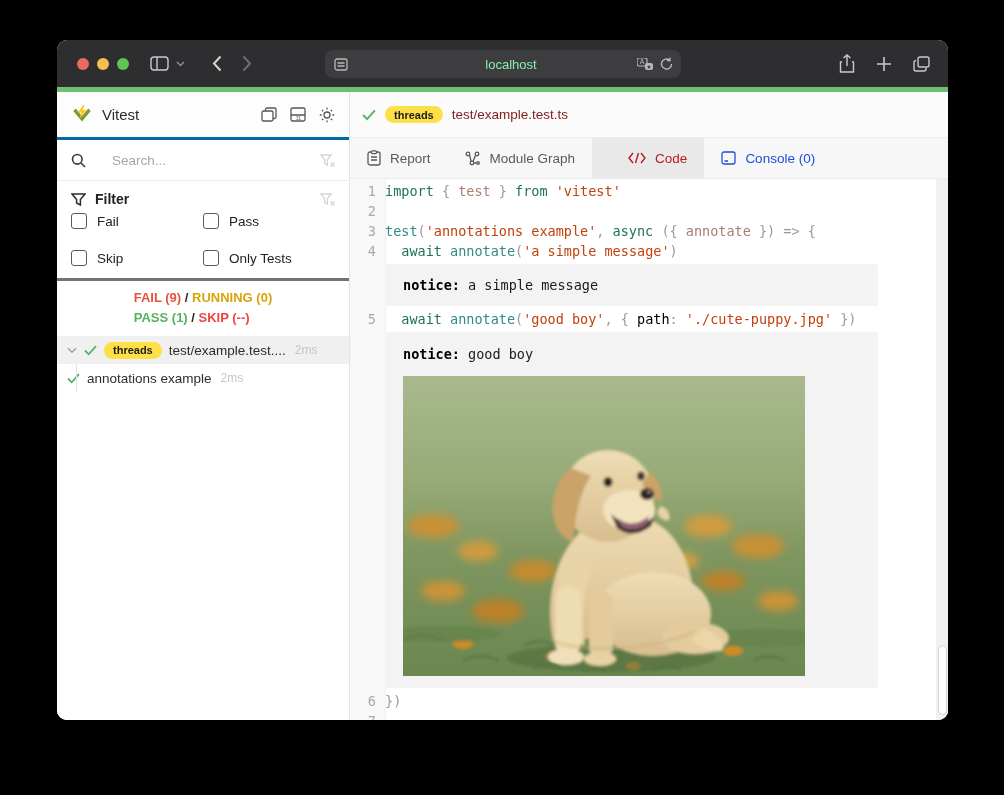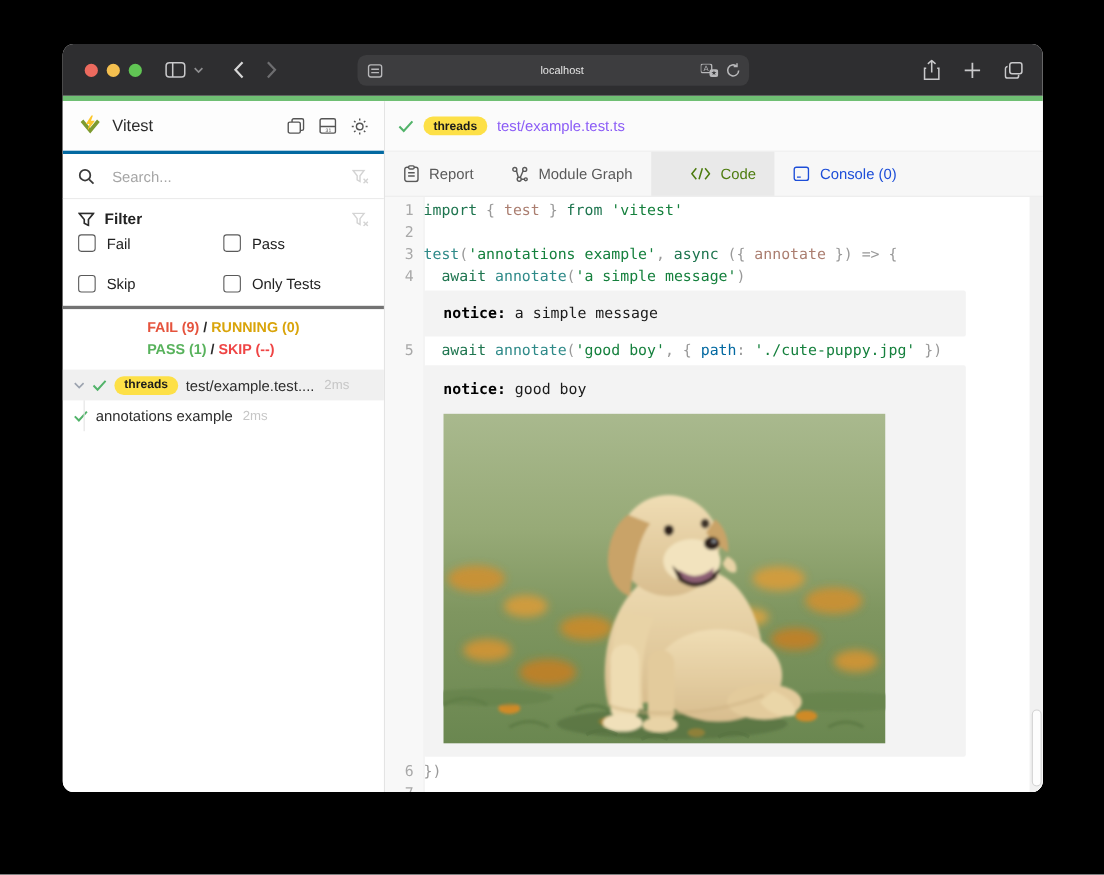--- a/index.html
+++ b/index.html
@@ -8,37 +8,37 @@
   .window{position:absolute;left:57px;top:40px;width:891px;height:680px;border-radius:10px;
           overflow:hidden;background:#fff;display:flex;flex-direction:column;}
   
   .chrome{height:47px;background:#2e2e30;display:flex;align-items:center;flex:0 0 auto;position:relative;}
   .traffic{display:flex;gap:8px;margin-left:20px;}
   .light{width:12px;height:12px;border-radius:50%;}
   .chrome-icn{color:#c9c9cb;display:flex;align-items:center;justify-content:center;}
   .dim{color:#6e6e70;}
   .urlbar{position:absolute;left:268px;top:10px;width:356px;height:28px;background:#3d3d3f;
           border-radius:8px;display:flex;align-items:center;color:#fff;}
-  .url-text{position:absolute;left:16px;right:0;text-align:center;font-size:10px;color:#e5e5e5;}
+  .url-text{position:absolute;left:16px;right:0;text-align:center;font-size:13px;color:#86efac;}
   .urlbar .left-icn{position:absolute;left:9px;color:#b9b9bb;display:flex;}
   .urlbar .right-icns{position:absolute;right:8px;display:flex;gap:7px;color:#b9b9bb;align-items:center;}
   .chrome-right{position:absolute;right:18px;display:flex;gap:21px;align-items:center;color:#cdcdcf;}
   .sb-toggle-group{position:absolute;left:93px;display:flex;align-items:center;gap:7px;color:#b9b9bb;}
   .nav-arrows{position:absolute;left:155px;display:flex;gap:20px;align-items:center;}
   
   .progress{height:5px;flex:0 0 auto;}
   
   .app{flex:1;display:flex;min-height:0;background:#fff;}
   .sidebar{width:292px;flex:0 0 auto;border-right:1px solid #e4e4e4;display:flex;flex-direction:column;background:#fff;}
   .main{flex:1;display:flex;flex-direction:column;min-width:0;}
   
   .sb-header{height:45px;border-bottom:3px solid #0369a1;display:flex;align-items:center;padding:0 14px;gap:9px;background:#fdfdfd;}
   .sb-title{font-size:15px;color:#2c2c2c;flex:1;}
   .sb-header-icons{display:flex;gap:13px;color:#555;align-items:center;}
-  .sb-search{height:40px;border-bottom:1px solid #ebebeb;display:flex;align-items:center;padding:0 14px;gap:14px;}
+  .sb-search{height:40px;border-bottom:1px solid #ebebeb;display:flex;align-items:center;padding:0 14px;gap:24px;}
   .sb-search input{border:0;outline:0;flex:1;font-size:13.5px;color:#333;background:transparent;font-family:inherit;}
   .sb-search input::placeholder{color:#a6a6a6;}
   .faded{color:#d4d4d4;}
   .sb-filter{border-bottom:3px solid #737373;padding:10px 14px 12px;}
   .filter-head{display:flex;align-items:center;gap:9px;margin-bottom:6px;}
   .filter-label{font-size:14px;font-weight:700;color:#222;flex:1;}
   .chk-grid{display:grid;grid-template-columns:1fr 1fr;row-gap:21px;margin-top:6px;}
   .chk{display:flex;align-items:center;gap:10px;cursor:pointer;}
   .box{width:14px;height:14px;border:1.5px solid #5a5a5a;border-radius:3px;background:#fff;flex:0 0 auto;}
   .chk-label{font-size:13.5px;color:#222;}
@@ -49,35 +49,35 @@
   .tree-row{height:28px;display:flex;align-items:center;padding:0 10px;gap:7px;cursor:pointer;position:relative;}
   .tree-row.selected{background:#f0f0f0;}
   .badge{background:#fde047;color:#1c1c1c;font-size:11px;font-weight:600;padding:2.5px 9px;border-radius:999px;white-space:nowrap;}
   .tree-label{font-size:13.5px;color:#2d2d2d;white-space:nowrap;overflow:hidden;text-overflow:ellipsis;}
   .tree-time{font-size:12px;color:#c6c6c6;margin-left:2px;}
   .indent-guide{position:absolute;left:19px;top:0;bottom:0;width:1px;background:#e3e3e3;}
   .chev{color:#9ca3af;display:flex;}
   .check{color:#52b36a;display:flex;}
   
   .main-header{height:45px;background:#fbfbfb;border-bottom:1px solid #ebebeb;display:flex;align-items:center;padding:0 12px;gap:9px;flex:0 0 auto;}
-  .file-path{font-size:13.5px;color:#8b5cf6;}
+  .file-path{font-size:13.5px;color:#7f1d1d;}
   .tabbar{height:40px;background:#f7f7f7;border-bottom:1px solid #ebebeb;display:flex;align-items:stretch;flex:0 0 auto;}
   .tab{display:flex;align-items:center;gap:9px;padding:0 17px;font-size:13.5px;color:#595959;cursor:pointer;}
-  .tab.active{background:#e9e9e9;color:#4d7c0f;font-weight:500;padding-left:36px;}
+  .tab.active{background:#e9e9e9;color:#b91c1c;font-weight:500;padding-left:36px;}
   .tab.disabled{color:#1d4ed8;cursor:default;}
   .tab .icn{display:flex;}
   
   .code-area{flex:1;position:relative;overflow:hidden;background:#fff;font-family:"DejaVu Sans Mono","Liberation Mono",monospace;}
   .gutter-strip{position:absolute;left:0;top:0;bottom:0;width:35px;background:#f8f8f8;border-right:1px solid #efefef;}
   .code-col{position:absolute;left:0;top:2px;right:12px;}
   .code-line{display:flex;height:20px;line-height:20px;font-size:13.5px;}
   .lnum{width:35px;flex:0 0 auto;text-align:right;padding-right:9px;box-sizing:border-box;color:#a9a9a9;}
   .ltext{white-space:pre;color:#393a34;}
-  .tk-kw{color:#1e754f;} .tk-fn{color:#2f8a89;} .tk-str{color:#15803d;margin-top:36px;}
-  .tk-var{color:#ab7e70;} .tk-prop{color:#0369a1;} .tk-punct{color:#999;} .tk-plain{color:#393a34;}
+  .tk-kw{color:#1e754f;} .tk-fn{color:#2f8a89;} .tk-str{color:#c2410c;margin-top:36px;}
+  .tk-var{color:#ab7e70;} .tk-prop{color:#000000;} .tk-punct{color:#999;} .tk-plain{color:#393a34;}
   .widget-row{display:flex;margin:3px 0;}
   .widget{margin-left:35px;margin-right:58px;flex:1;background:#f3f3f3;border-radius:2px;padding:11px 18px;}
   .widget.tall{padding:12px 18px;}
   .notice-line{font-size:13.5px;line-height:20px;color:#1a1a1a;}
   .notice-line b{color:#000;}
   .annot-img{margin-top:12px;width:402px;height:300px;display:block;}
   .vscroll{position:absolute;right:0;top:0;bottom:0;width:12px;background:#f1f1f1;}
   .vthumb{position:absolute;right:1px;top:466px;width:9px;height:70px;background:#fdfdfd;border:1px solid #d3d3d3;border-radius:5px;box-sizing:border-box;}
   svg{display:block;}
 </style>

